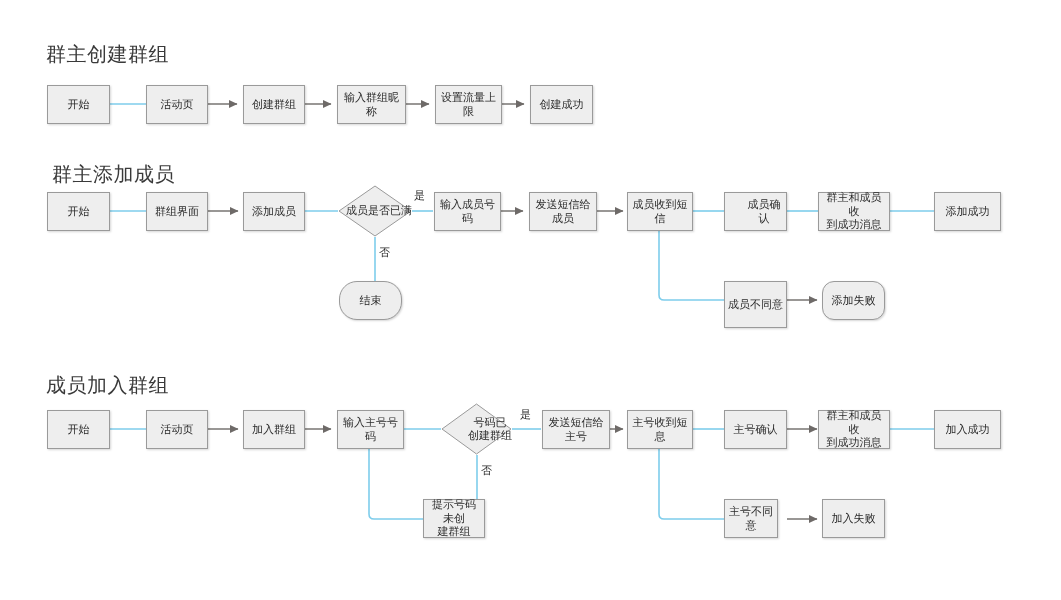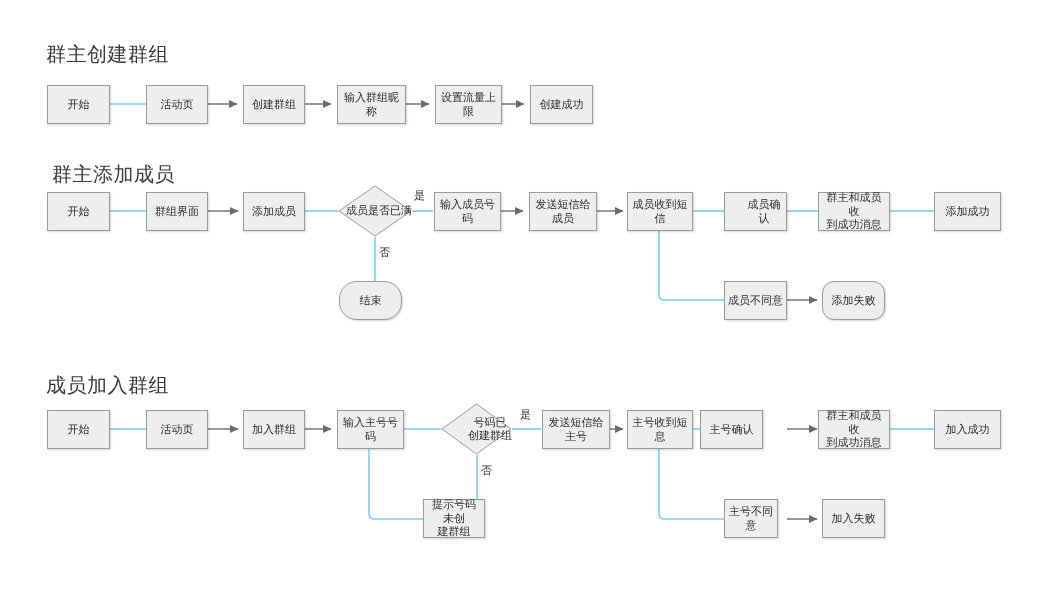--- a/index.html
+++ b/index.html
@@ -137,21 +137,21 @@
 
   <div class="node" style="left:339px;top:281px;width:63px;height:39px;border-radius:18px;">结束</div>
   <div class="node" style="left:434px;top:192px;width:67px;height:39px;">输入成员号码</div>
   <div class="node" style="left:529px;top:192px;width:68px;height:39px;">发送短信给
 成员</div>
   <div class="node" style="left:627px;top:192px;width:66px;height:39px;">成员收到短信</div>
   <div class="node" style="left:724px;top:192px;width:63px;height:39px;padding-left:20px;">成员确认</div>
   <div class="node" style="left:818px;top:192px;width:72px;height:39px;">群主和成员收
 到成功消息</div>
   <div class="node" style="left:934px;top:192px;width:67px;height:39px;">添加成功</div>
-  <div class="node" style="left:724px;top:281px;width:63px;height:39px;font-family:Liberation Serif, serif;">成员不同意</div>
+  <div class="node" style="left:724px;top:281px;width:63px;height:47px;font-family:Liberation Serif, serif;">成员不同意</div>
   <div class="node" style="left:822px;top:281px;width:63px;height:39px;border-radius:12px;">添加失败</div>
 
   <div class="section-title" style="left:46px;top:375px;">成员加入群组</div>
 
   <svg class="links">
 
     <line x1="110" y1="429" x2="146" y2="429" stroke="#7ecdeb" stroke-width="1.6"></line>
 
     <line x1="208" y1="429" x2="238" y2="429" stroke="#6e6a68" stroke-width="1.4" marker-end="url(#arrGray)"></line>
 
@@ -192,20 +192,20 @@
   </div>
 
   <div class="edge-label" style="left:520px;top:409px;">是</div>
   <div class="edge-label" style="left:481px;top:465px;">否</div>
 
   <div class="node" style="left:423px;top:499px;width:62px;height:39px;">提示号码未创
 建群组</div>
   <div class="node" style="left:542px;top:410px;width:68px;height:39px;">发送短信给
 主号</div>
   <div class="node" style="left:627px;top:410px;width:66px;height:39px;">主号收到短息</div>
-  <div class="node" style="left:700px;top:410px;width:63px;height:39px;">主号确认</div>
+  <div class="node" style="left:724px;top:410px;width:63px;height:39px;">主号确认</div>
   <div class="node" style="left:818px;top:410px;width:72px;height:39px;">群主和成员收
 到成功消息</div>
   <div class="node" style="left:934px;top:410px;width:67px;height:39px;">加入成功</div>
   <div class="node" style="left:724px;top:499px;width:54px;height:39px;">主号不同意</div>
   <div class="node" style="left:822px;top:499px;width:63px;height:39px;">加入失败</div>
 
 </div>
 
 </body></html>

